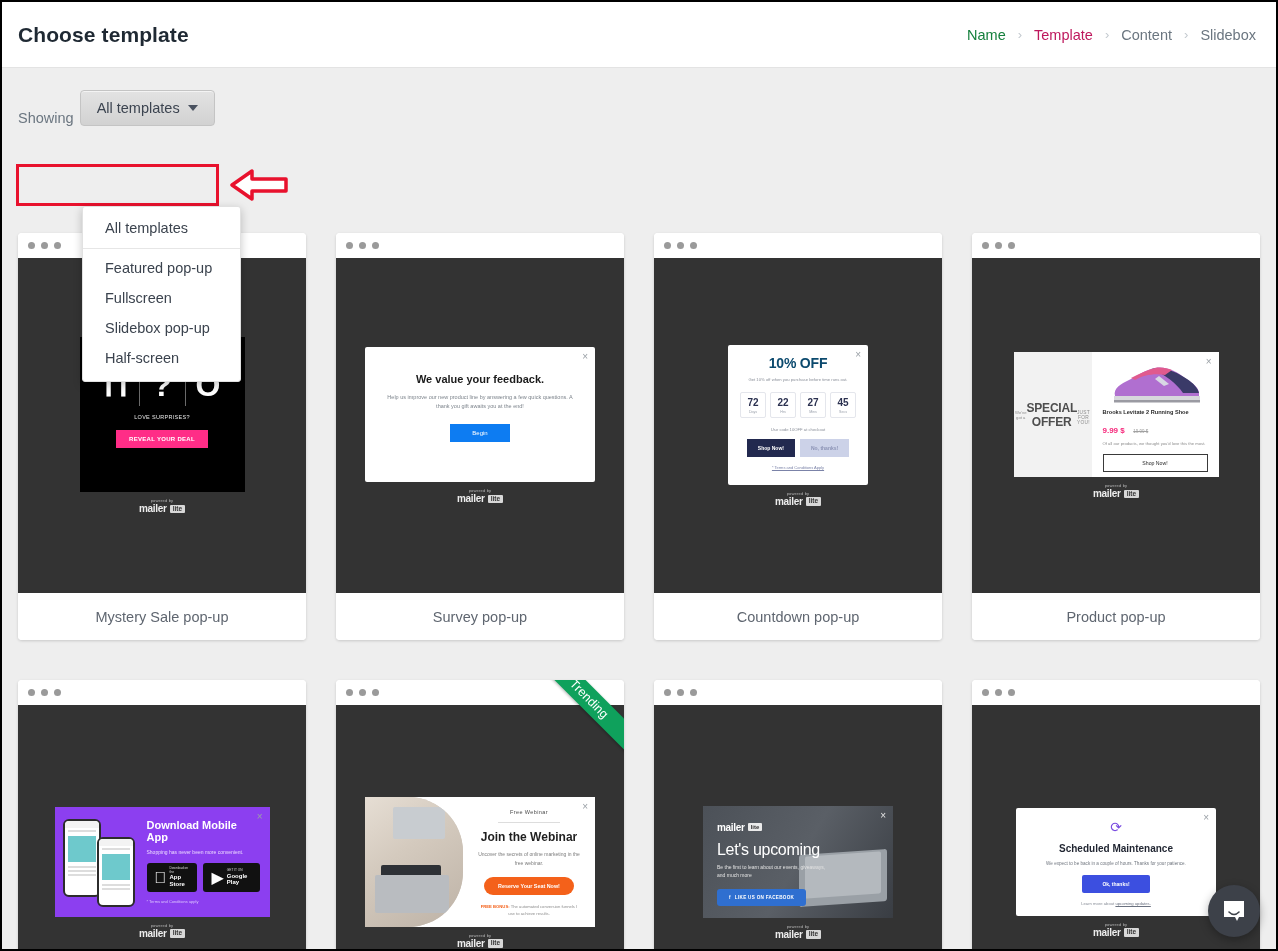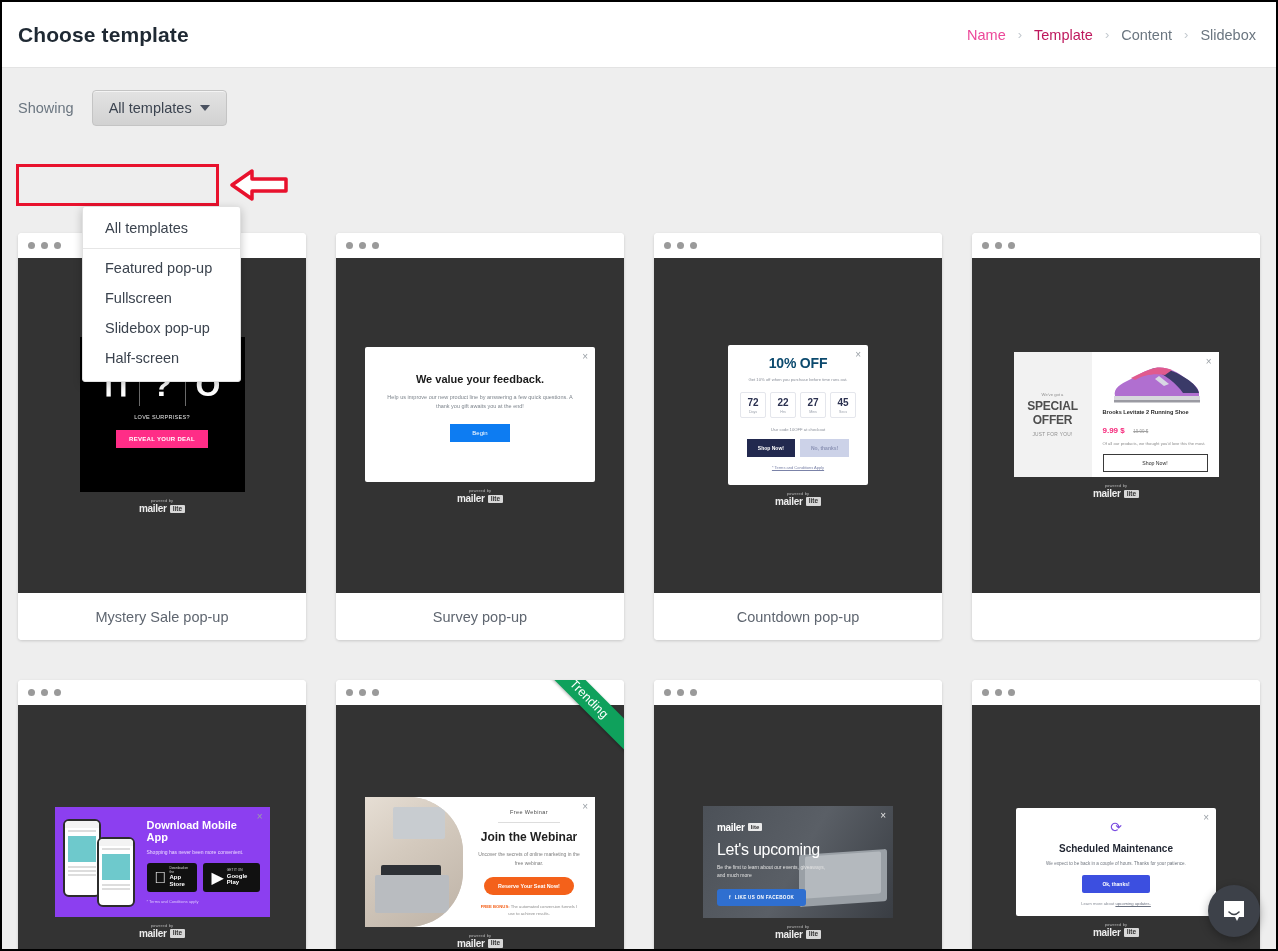--- a/index.html
+++ b/index.html
@@ -18,34 +18,34 @@
 
   
   .header{
     height:66px; background:#fff; border-bottom:1px solid #e3e3e3;
     display:flex; align-items:center; justify-content:space-between;
     padding:0 18px 0 16px;
   }
   .page-title{ font-size:21px; font-weight:bold; color:#1f2933; letter-spacing:.1px; }
   .breadcrumb{ display:flex; align-items:center; font-size:14.5px; }
   .crumb{ padding:0 2px; white-space:nowrap; }
-  .crumb.done{ color:#ec4899; }
+  .crumb.done{ color:#15803d; }
   .crumb.current{ color:#be185d; }
   .crumb.todo{ color:#6b7680; }
   .crumb-sep{ color:#c3c9cf; margin:0 10px; font-size:13px; }
 
   
   .content{
     position:relative; height:883px; background:#eeeeee; overflow:hidden;
   }
 
   .filterbar{ position:relative; height:66px; }
   .filter-group{
     position:absolute; left:16px; top:22px;
-    display:flex; align-items:center; gap:18px;
+    display:flex; align-items:flex-end; gap:6px;
   }
   .showing-label{ font-size:14.5px; color:#6b7680; }
   .dropdown-btn{
     background:linear-gradient(#e3e3e3,#d2d2d2);
     border:1px solid #c4c4c4; border-radius:4px;
     padding:9px 16px; font-size:14.5px; color:#3c4450;
     display:flex; align-items:center; gap:8px; cursor:pointer;
     box-shadow:0 1px 0 rgba(255,255,255,.6) inset;
   }
   .caret{ width:0;height:0;border-left:5px solid transparent;border-right:5px solid transparent;border-top:6px solid #4a5260; }
@@ -131,21 +131,21 @@
   .cd-num{ font-size:10px; font-weight:bold; color:#2b3150; }
   .cd-lbl{ font-size:3.6px; color:#9aa0ac; margin-top:2px; }
   .cd-code{ font-size:4.2px; color:#8a8f99; margin-top:9px; }
   .cd-btns{ display:flex; justify-content:center; gap:5px; margin-top:7px; }
   .cd-b1{ background:#22294f; color:#fff; font-size:5px; font-weight:bold; padding:6px 11px; }
   .cd-b2{ background:#ccd2e8; color:#8c93b5; font-size:5px; font-weight:bold; padding:6px 11px; }
   .cd-terms{ font-size:4px; color:#7b83a8; margin-top:8px; text-decoration:underline; }
 
   
   .pop-prod{ width:205px; height:125px; background:#fff; display:flex; position:relative; }
-  .prod-left{ width:78px; background:#f2f2f2; display:flex; flex-direction:column; align-items:center; justify-content:center; text-align:center; padding:0 6px; }
+  .prod-left{ width:78px; background:#f2f2f2; display:flex; flex-direction:row; align-items:center; justify-content:center; text-align:center; padding:0 6px; }
   .prod-kicker{ font-size:4.2px; color:#8d8d8d; }
   .prod-head{ font-size:12px; font-weight:bold; color:#4e4e4e; line-height:1.15; margin-top:3px; letter-spacing:-.2px; }
   .prod-sub{ font-size:4.8px; color:#8d8d8d; margin-top:5px; letter-spacing:.3px; }
   .prod-right{ flex:1; padding:9px 11px 0; }
   .shoe{ height:44px; display:flex; align-items:center; justify-content:center; }
   .prod-name{ font-size:5.6px; font-weight:bold; color:#2b2b2b; margin-top:4px; }
   .prod-price{ margin-top:4px; }
   .prod-new{ font-size:8px; font-weight:bold; color:#f6267a; }
   .prod-old{ font-size:4.5px; color:#a0a0a0; text-decoration:line-through; margin-left:4px; }
   .prod-desc{ font-size:4.2px; color:#8d8d8d; line-height:1.6; margin-top:4px; }
@@ -405,20 +405,21 @@
             </div>
             <div class="ml-logo">
               <span class="pb">powered by</span>
               <span class="row">
                 <span class="word">mailer</span>
                 <span class="lite">lite</span>
               </span>
             </div>
           </div>
         </div>
+        <div class="card-foot">Product pop-up</div>
       </div>
 
       <div class="card">
         <div class="card-chrome">
           <span class="chrome-dot"></span>
           <span class="chrome-dot"></span>
           <span class="chrome-dot"></span>
         </div>
         <div class="card-preview">
           <div class="mockup-wrap">

